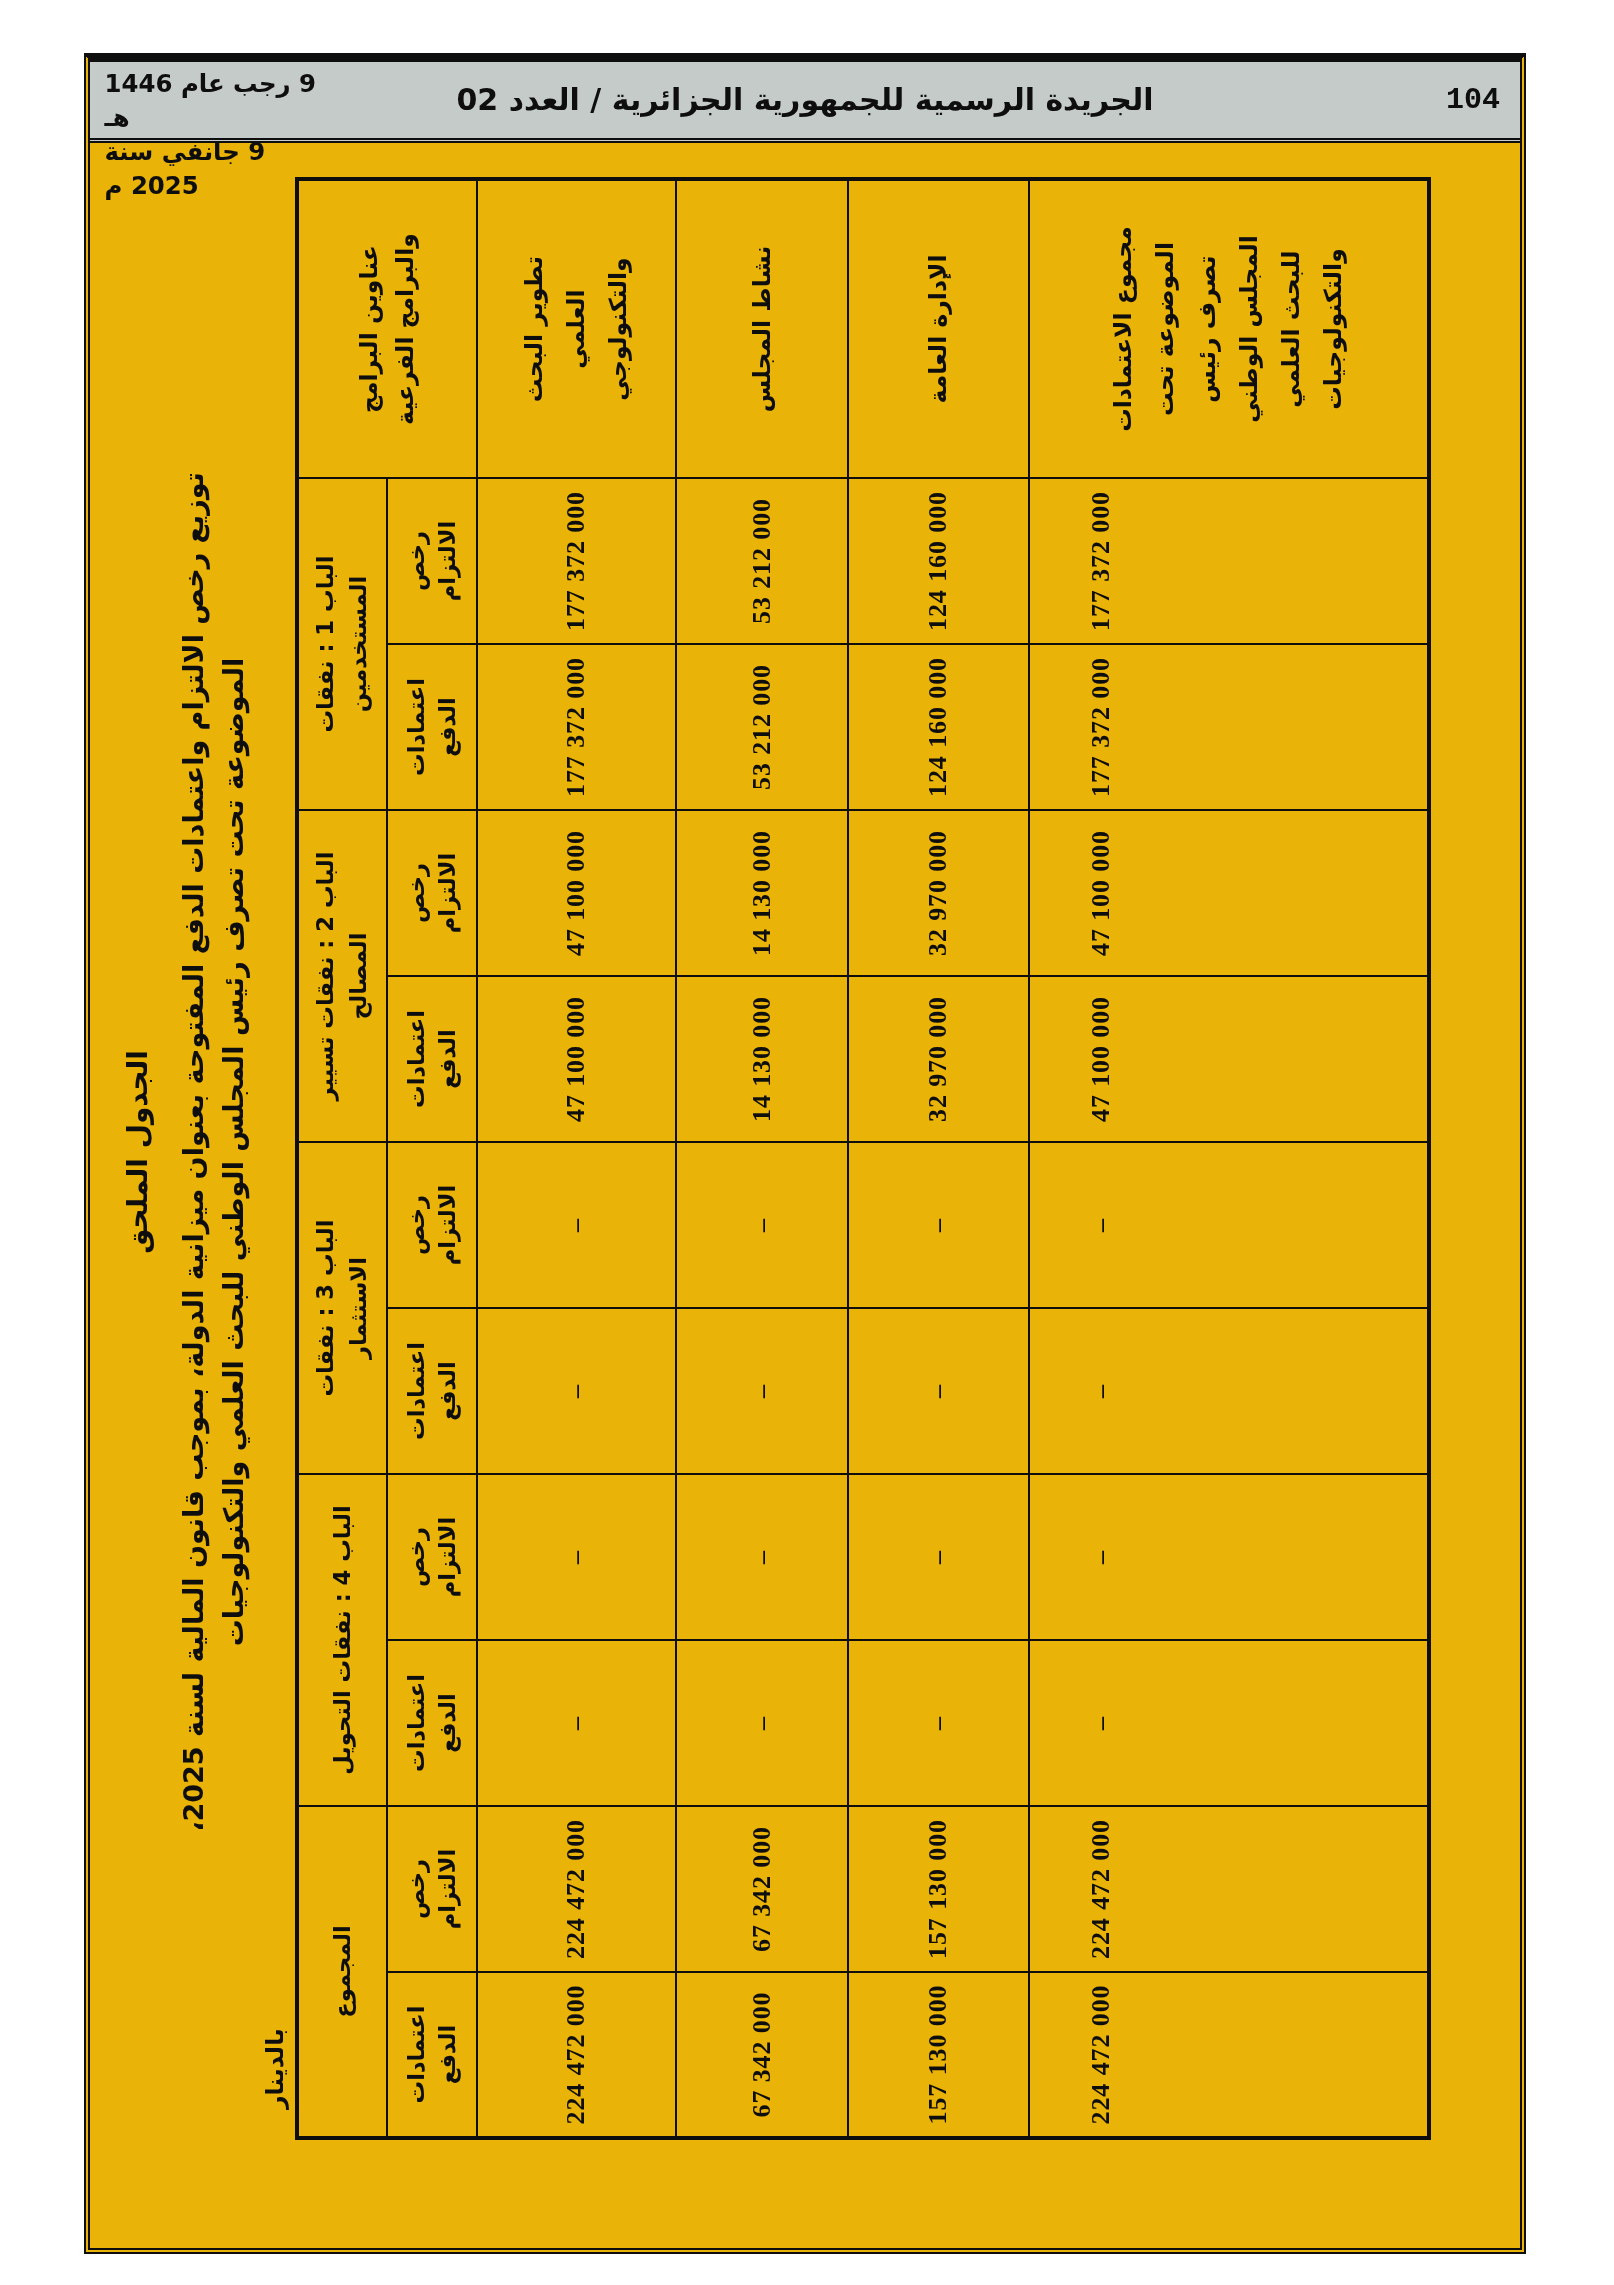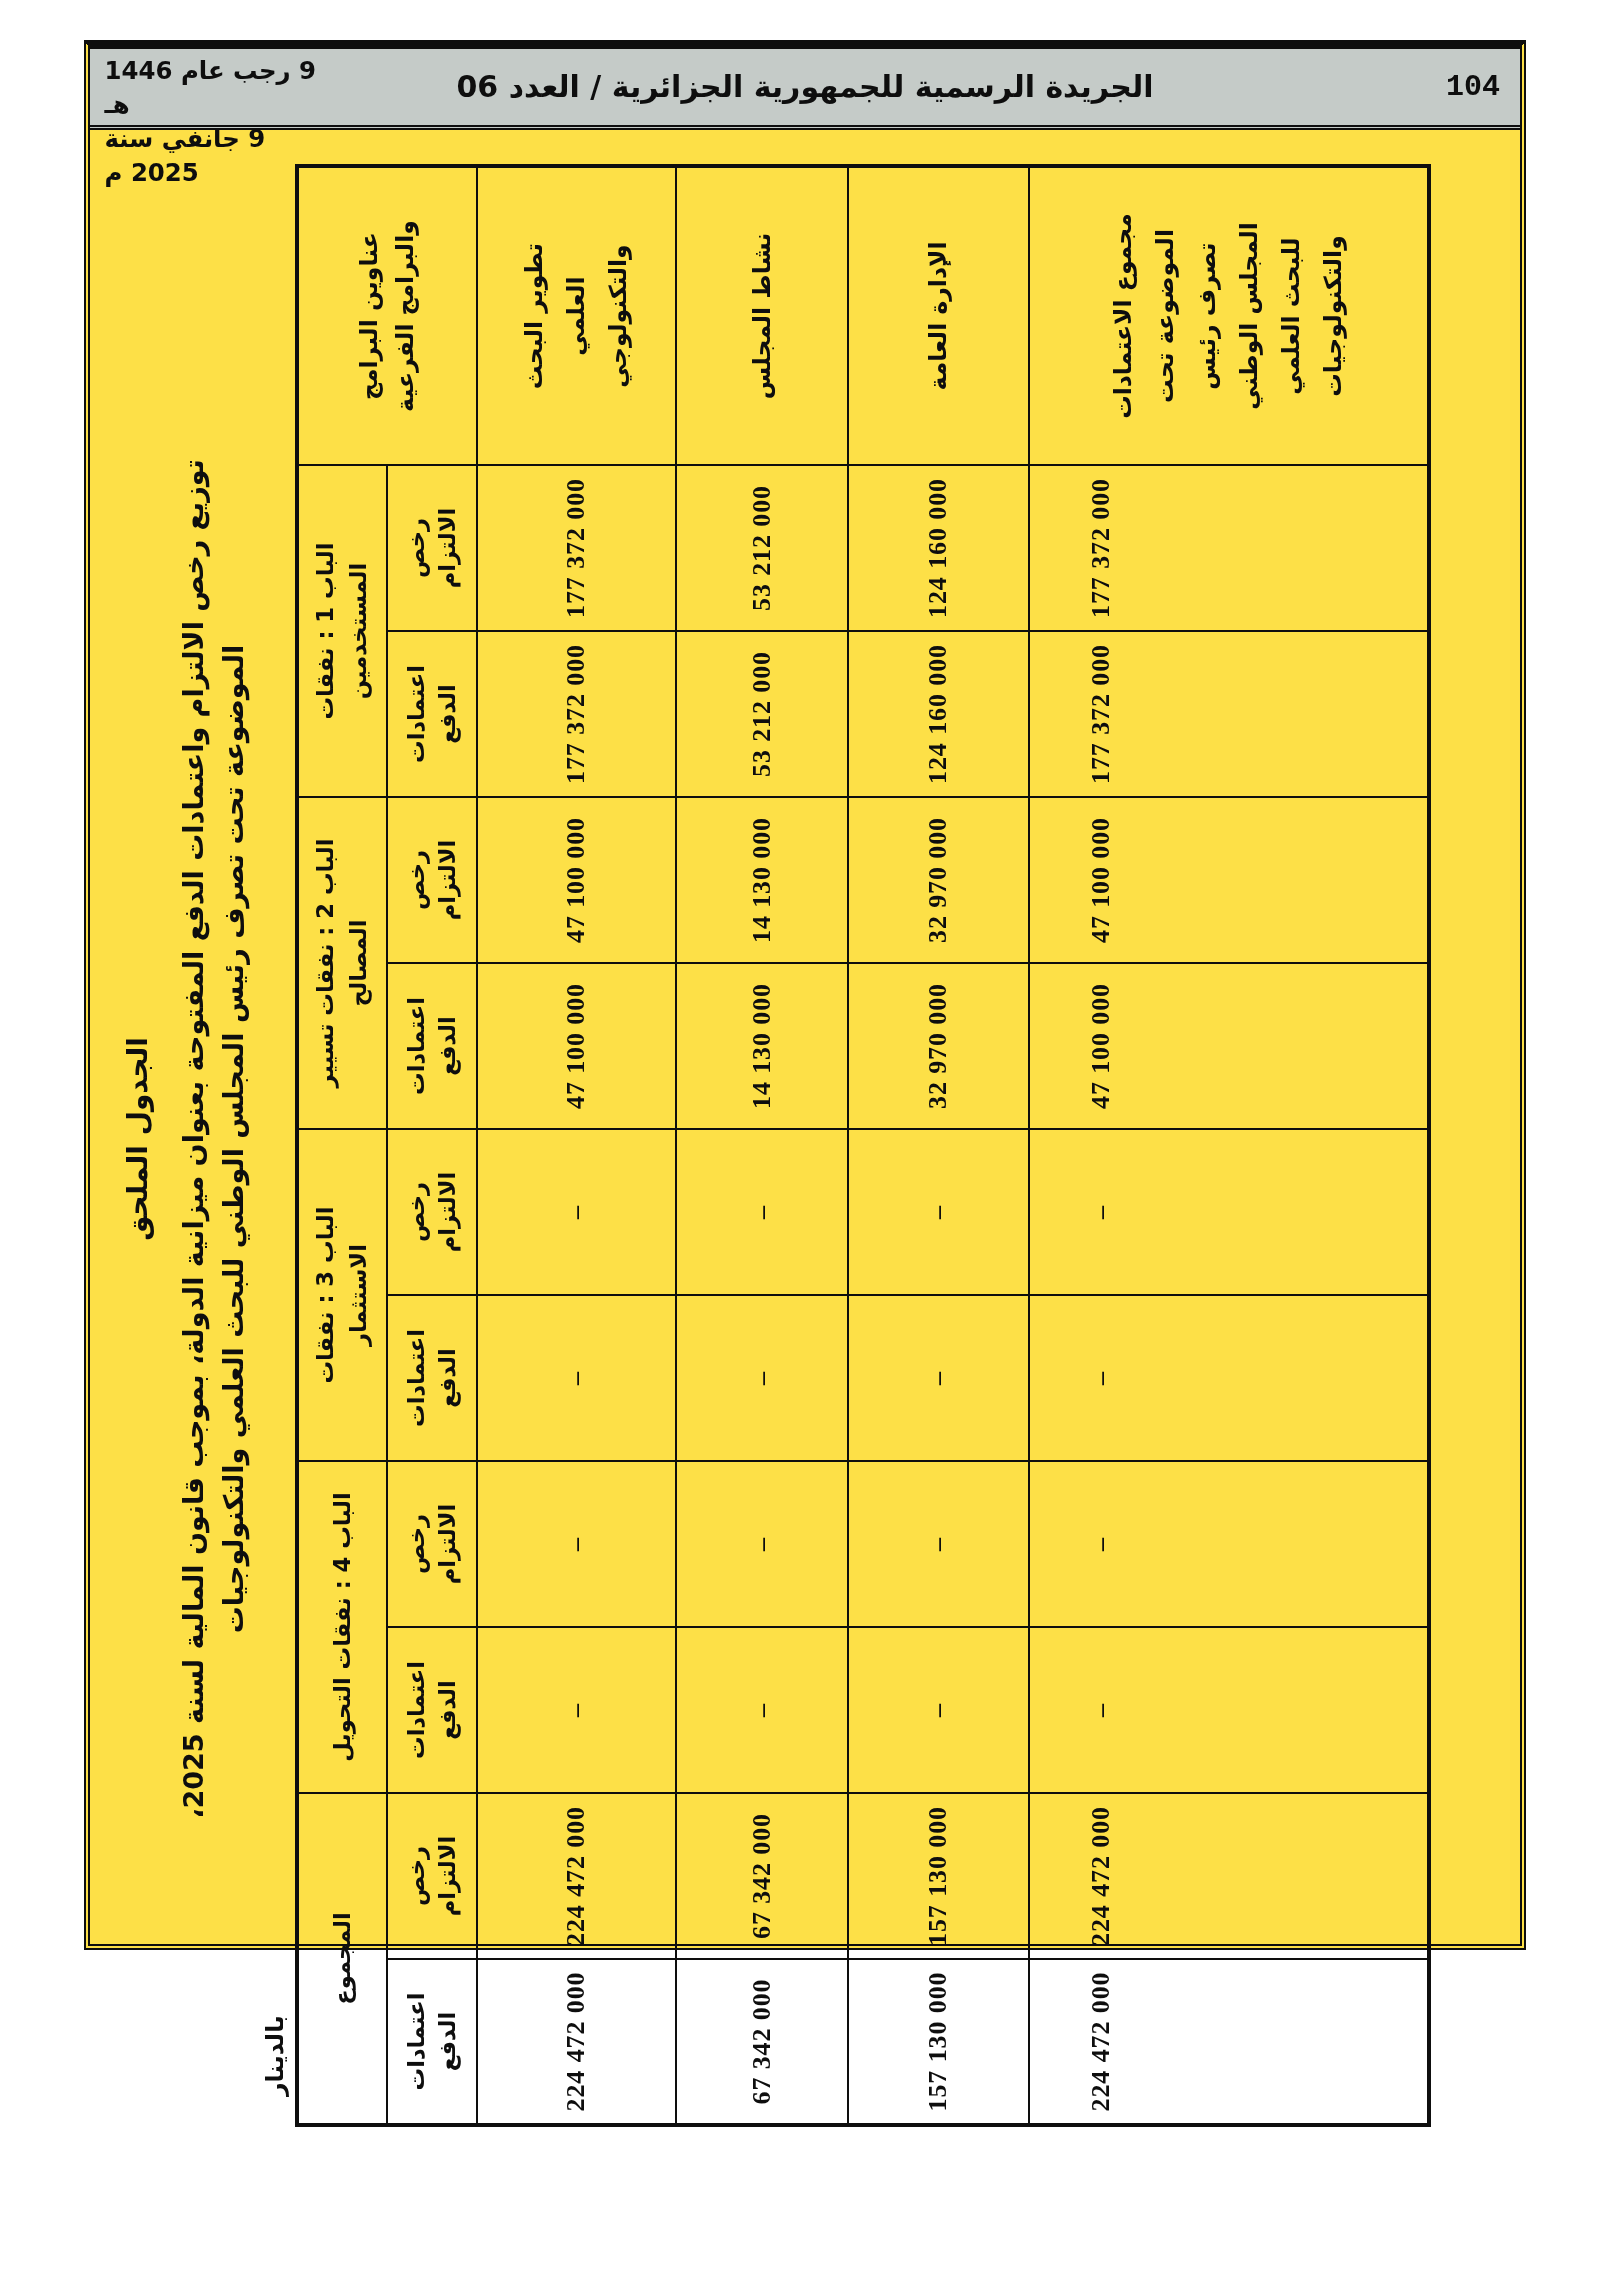--- a/index.html
+++ b/index.html
@@ -1,20 +1,20 @@
 <!DOCTYPE html>
 <html lang="ar" style="font-size:14.5px"><head>
 <meta charset="utf-8">
 <style>
   html,body { margin:0; padding:0; background:#ffffff; }
   .page { position:relative; width:1615px; height:2285px; background:#ffffff; overflow:hidden;
           font-family:"DejaVu Sans", sans-serif; color:#0e0e0e; }
-  .frame { position:absolute; left:84px; top:40px; width:1442px; height:1910px; box-sizing:border-box;
+  .frame { position:absolute; left:84px; top:53px; width:1442px; height:2201px; box-sizing:border-box;
            border-top:9px solid #0e0e0e; border-left:6.3px double #0e0e0e;
-           border-right:6.3px double #0e0e0e; border-bottom:6.3px double #0e0e0e; background:#fde047; }
+           border-right:6.3px double #0e0e0e; border-bottom:6.3px double #0e0e0e; background:#eab308; }
   .band { position:absolute; left:0; top:0; width:100%; height:81px; box-sizing:border-box;
           background:#c5cbc8; border-bottom:5.4px double #0e0e0e; }
   .dates { position:absolute; left:14.5px; top:4.5px; width:213px; direction:rtl; text-align:left;
            font-weight:bold; font-size:24.4px; line-height:34px; white-space:pre-line; }
   .gz-title { position:absolute; left:181px; right:181px; top:0; text-align:center; direction:rtl;
               font-size:30px; font-weight:bold; line-height:76px; }
   .pagenum { position:absolute; right:20px; top:0; font-family:Liberation Mono, monospace;
              font-size:30px; font-weight:bold; line-height:76px; }
   
   .rot { position:absolute; left:0; top:81px; width:2018px; height:1429px;
@@ -40,21 +40,21 @@
 </style>
 </head>
 <body>
 
 <div class="page">
   <div class="frame">
 
     <div class="band">
       <div class="dates">9 رجب عام 1446 هـ
 9 جانفي سنة 2025 م</div>
-      <div class="gz-title">الجريدة الرسمية للجمهورية الجزائرية / العدد 06</div>
+      <div class="gz-title">الجريدة الرسمية للجمهورية الجزائرية / العدد 02</div>
       <div class="pagenum">104</div>
     </div>
 
     <div class="rot">
       <div class="t-head">الجدول الملحق</div>
       <div class="t-sub1">توزيع رخص الالتزام واعتمادات الدفع المفتوحة بعنوان ميزانية الدولة، بموجب قانون المالية لسنة 2025،</div>
       <div class="t-sub2">الموضوعة تحت تصرف رئيس المجلس الوطني للبحث العلمي والتكنولوجيات</div>
       <div class="unit">بالدينار</div>
 
       <table class="annex">

